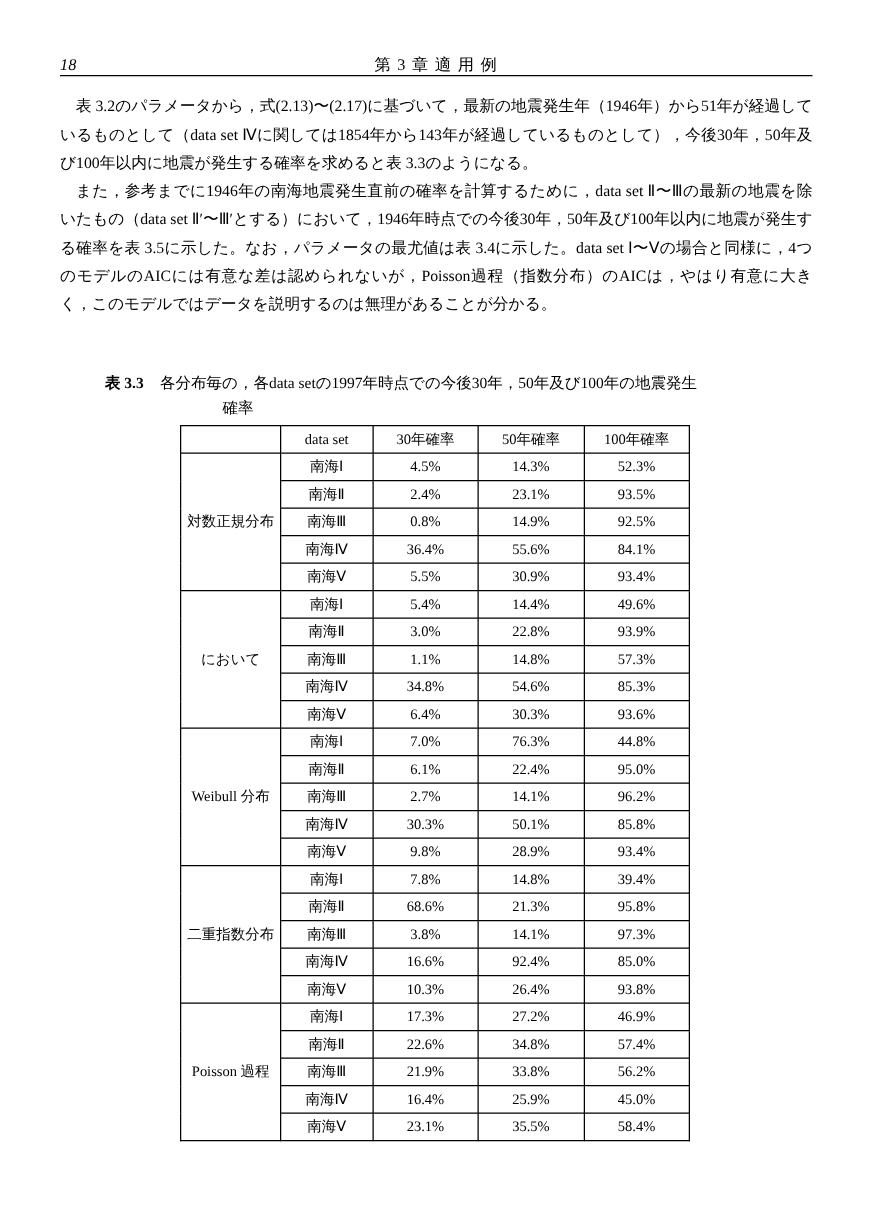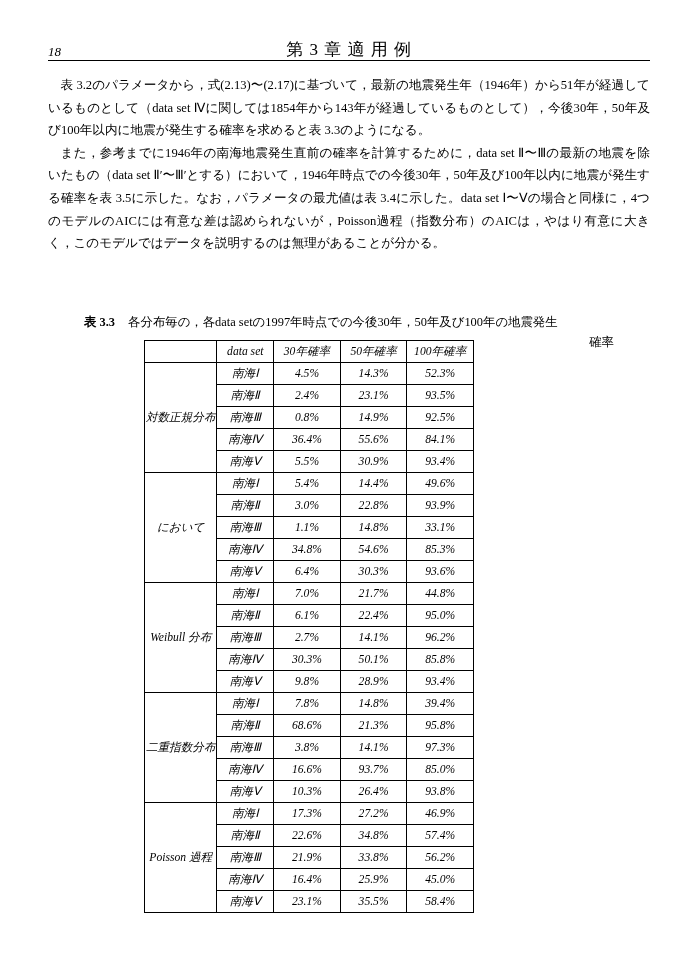--- a/index.html
+++ b/index.html
@@ -34,21 +34,21 @@
   }
   .page-number {
     font-style: italic;
     font-size: 13px;
     line-height: 1;
     width: 60px;
   }
   .chapter-title {
     flex: 1;
     text-align: center;
-    font-size: 17px;
+    font-size: 13px;
     letter-spacing: 1px;
     line-height: 1;
     padding-right: 60px;
   }
   .header-rule {
     position: absolute;
     top: 60px;
     left: 48px;
     right: 48px;
     border-top: 1px solid #000;
@@ -64,51 +64,49 @@
     line-height: 22.6px;
     text-align: justify;
   }
   .body-text p {
     margin: 0;
     text-indent: 1em;
   }
   
   .table-caption {
     position: absolute;
-    top: 312px;
+    top: 296px;
     left: 84px;
     width: 530px;
     font-size: 12.4px;
     line-height: 20px;
     display: block;
   }
   .caption-label {
     font-weight: bold;
     margin-right: 10px;
   }
   .caption-text-1 {
     display: inline;
   }
   .caption-text-2 {
     display: block;
-    margin-left: 44px;
-    text-align: right;
+    margin-left: 94px;
   }
   
   .table-wrap {
     position: absolute;
     top: 340px;
     left: 144px;
     width: 408px;
   }
   table.prob-table {
     border-collapse: collapse;
-    width: 330px;
+    width: 408px;
     font-size: 11.6px;
-    font-style: italic;
   }
   table.prob-table td, table.prob-table th {
     border: 1px solid #000;
     padding: 0;
     height: 21px;
     text-align: center;
     vertical-align: middle;
     font-weight: normal;
   }
   table.prob-table th {
@@ -209,40 +207,40 @@
         <tr>
           <td class="name-cell">南海Ⅱ</td>
           <td class="val-cell">3.0%</td>
           <td class="val-cell">22.8%</td>
           <td class="val-cell">93.9%</td>
         </tr>
         <tr>
           <td class="name-cell">南海Ⅲ</td>
           <td class="val-cell">1.1%</td>
           <td class="val-cell">14.8%</td>
-          <td class="val-cell">33.1%</td>
+          <td class="val-cell">57.3%</td>
         </tr>
         <tr>
           <td class="name-cell">南海Ⅳ</td>
           <td class="val-cell">34.8%</td>
           <td class="val-cell">54.6%</td>
           <td class="val-cell">85.3%</td>
         </tr>
         <tr>
           <td class="name-cell">南海Ⅴ</td>
           <td class="val-cell">6.4%</td>
           <td class="val-cell">30.3%</td>
           <td class="val-cell">93.6%</td>
         </tr>
 
         <tr>
           <td class="group-cell label-cell" rowspan="5">Weibull 分布</td>
           <td class="name-cell">南海Ⅰ</td>
           <td class="val-cell">7.0%</td>
-          <td class="val-cell">21.7%</td>
+          <td class="val-cell">76.3%</td>
           <td class="val-cell">44.8%</td>
         </tr>
         <tr>
           <td class="name-cell">南海Ⅱ</td>
           <td class="val-cell">6.1%</td>
           <td class="val-cell">22.4%</td>
           <td class="val-cell">95.0%</td>
         </tr>
         <tr>
           <td class="name-cell">南海Ⅲ</td>
@@ -278,21 +276,21 @@
         </tr>
         <tr>
           <td class="name-cell">南海Ⅲ</td>
           <td class="val-cell">3.8%</td>
           <td class="val-cell">14.1%</td>
           <td class="val-cell">97.3%</td>
         </tr>
         <tr>
           <td class="name-cell">南海Ⅳ</td>
           <td class="val-cell">16.6%</td>
-          <td class="val-cell">93.7%</td>
+          <td class="val-cell">92.4%</td>
           <td class="val-cell">85.0%</td>
         </tr>
         <tr>
           <td class="name-cell">南海Ⅴ</td>
           <td class="val-cell">10.3%</td>
           <td class="val-cell">26.4%</td>
           <td class="val-cell">93.8%</td>
         </tr>
 
         <tr>

